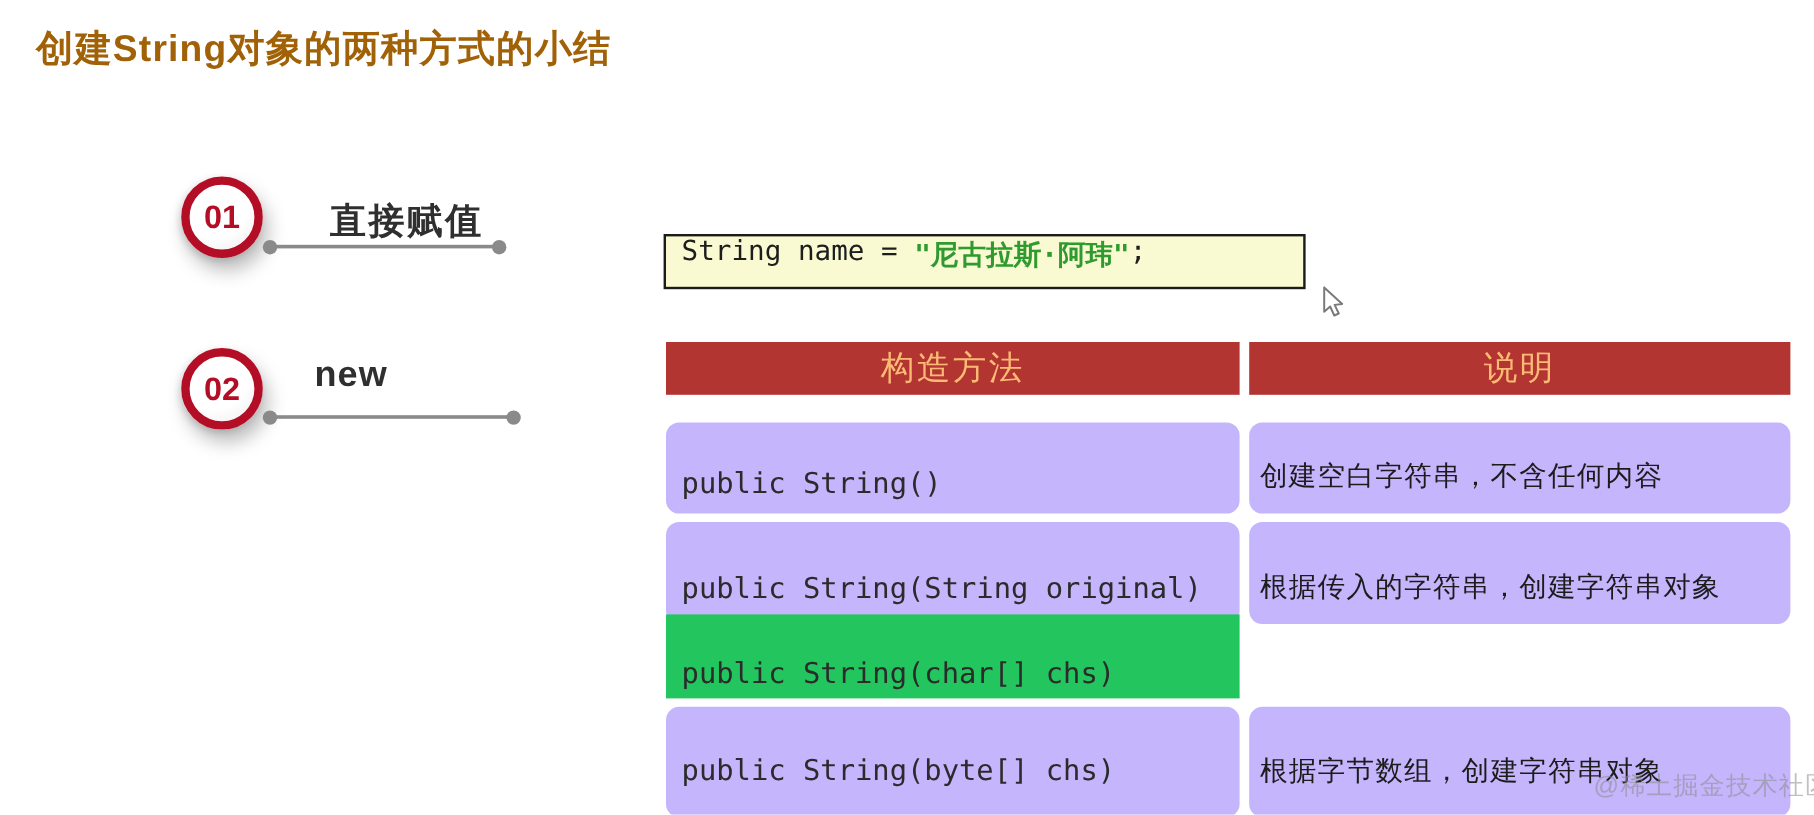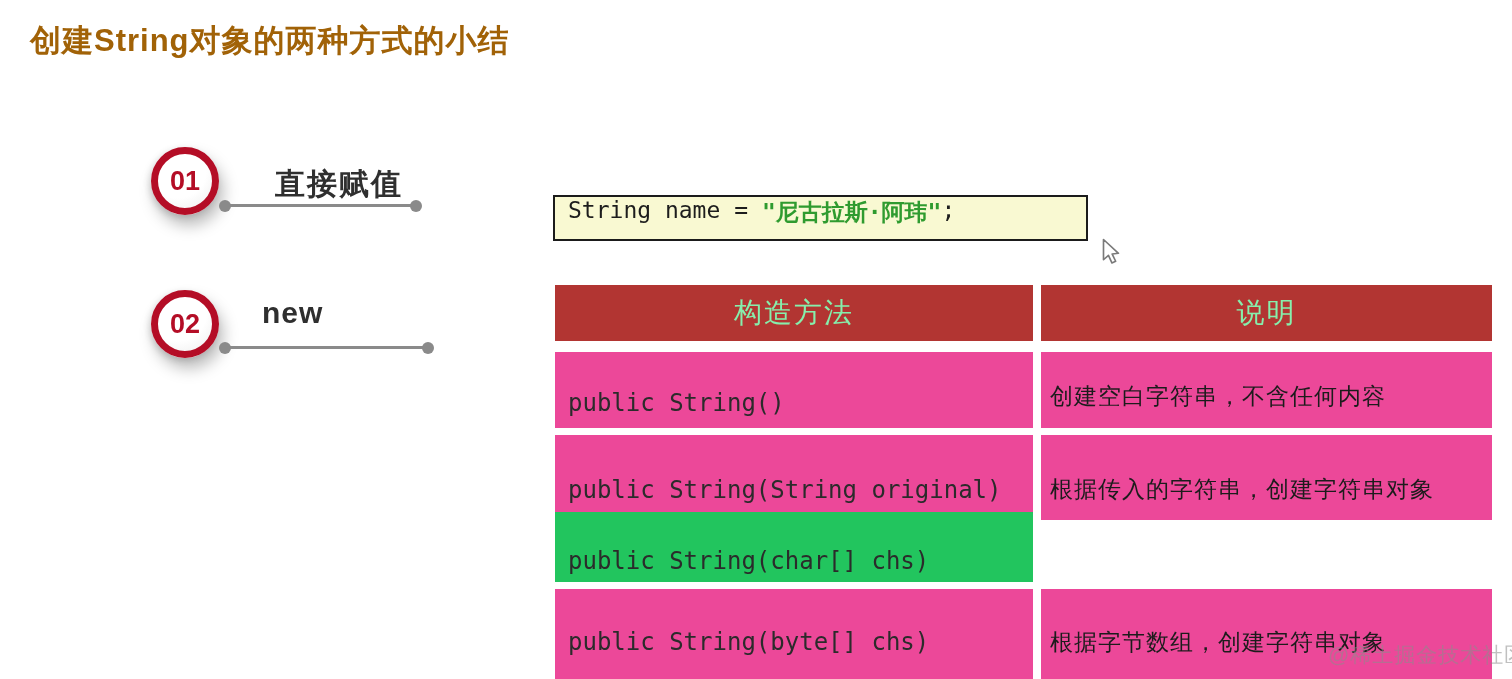--- a/index.html
+++ b/index.html
@@ -39,30 +39,30 @@
   .code-box {
     position:absolute; left:553px; top:162px; width:535px; height:46px;
     background:#f9f9d2; border:2px solid #1b1b1b;
     display:flex; align-items:flex-start; padding-left:13px;
     font-family:"DejaVu Sans Mono","Liberation Mono",monospace;
     font-size:23px; color:#1d1d1d; white-space:pre;margin-top:33px;
   }
   .code-box .str { color:#2f9b2f; font-weight:bold; }
   
   .th {
-    position:absolute; height:56px; background:#b23532; color:#86efac;
+    position:absolute; height:44px; background:#b23532; color:#fdba74;
     display:flex; align-items:center; justify-content:center;
     font-size:28px; letter-spacing:2px;
   }
   .th-1 { left:555px; top:285px; width:478px; }
   .th-2 { left:1041px; top:285px; width:451px; }
   .row-cell {
     position:absolute; display:flex; align-items:center;
   }
-  .bg-light { background:#ec4899; }
+  .bg-light { background:#c4b5fd;border-radius:11px; }
   .bg-dark  { background:#22c55e; }
   .cell-code {
     left:555px; width:478px; padding-left:13px; padding-top:26px;
     font-family:"DejaVu Sans Mono","Liberation Mono",monospace;
     font-size:24px; color:#2b2b2b; white-space:pre;
   }
   .cell-desc {
     left:1041px; width:451px; padding-left:9px; padding-top:12px;
     font-size:23px; color:#1c1c1c; letter-spacing:1px;
   }

